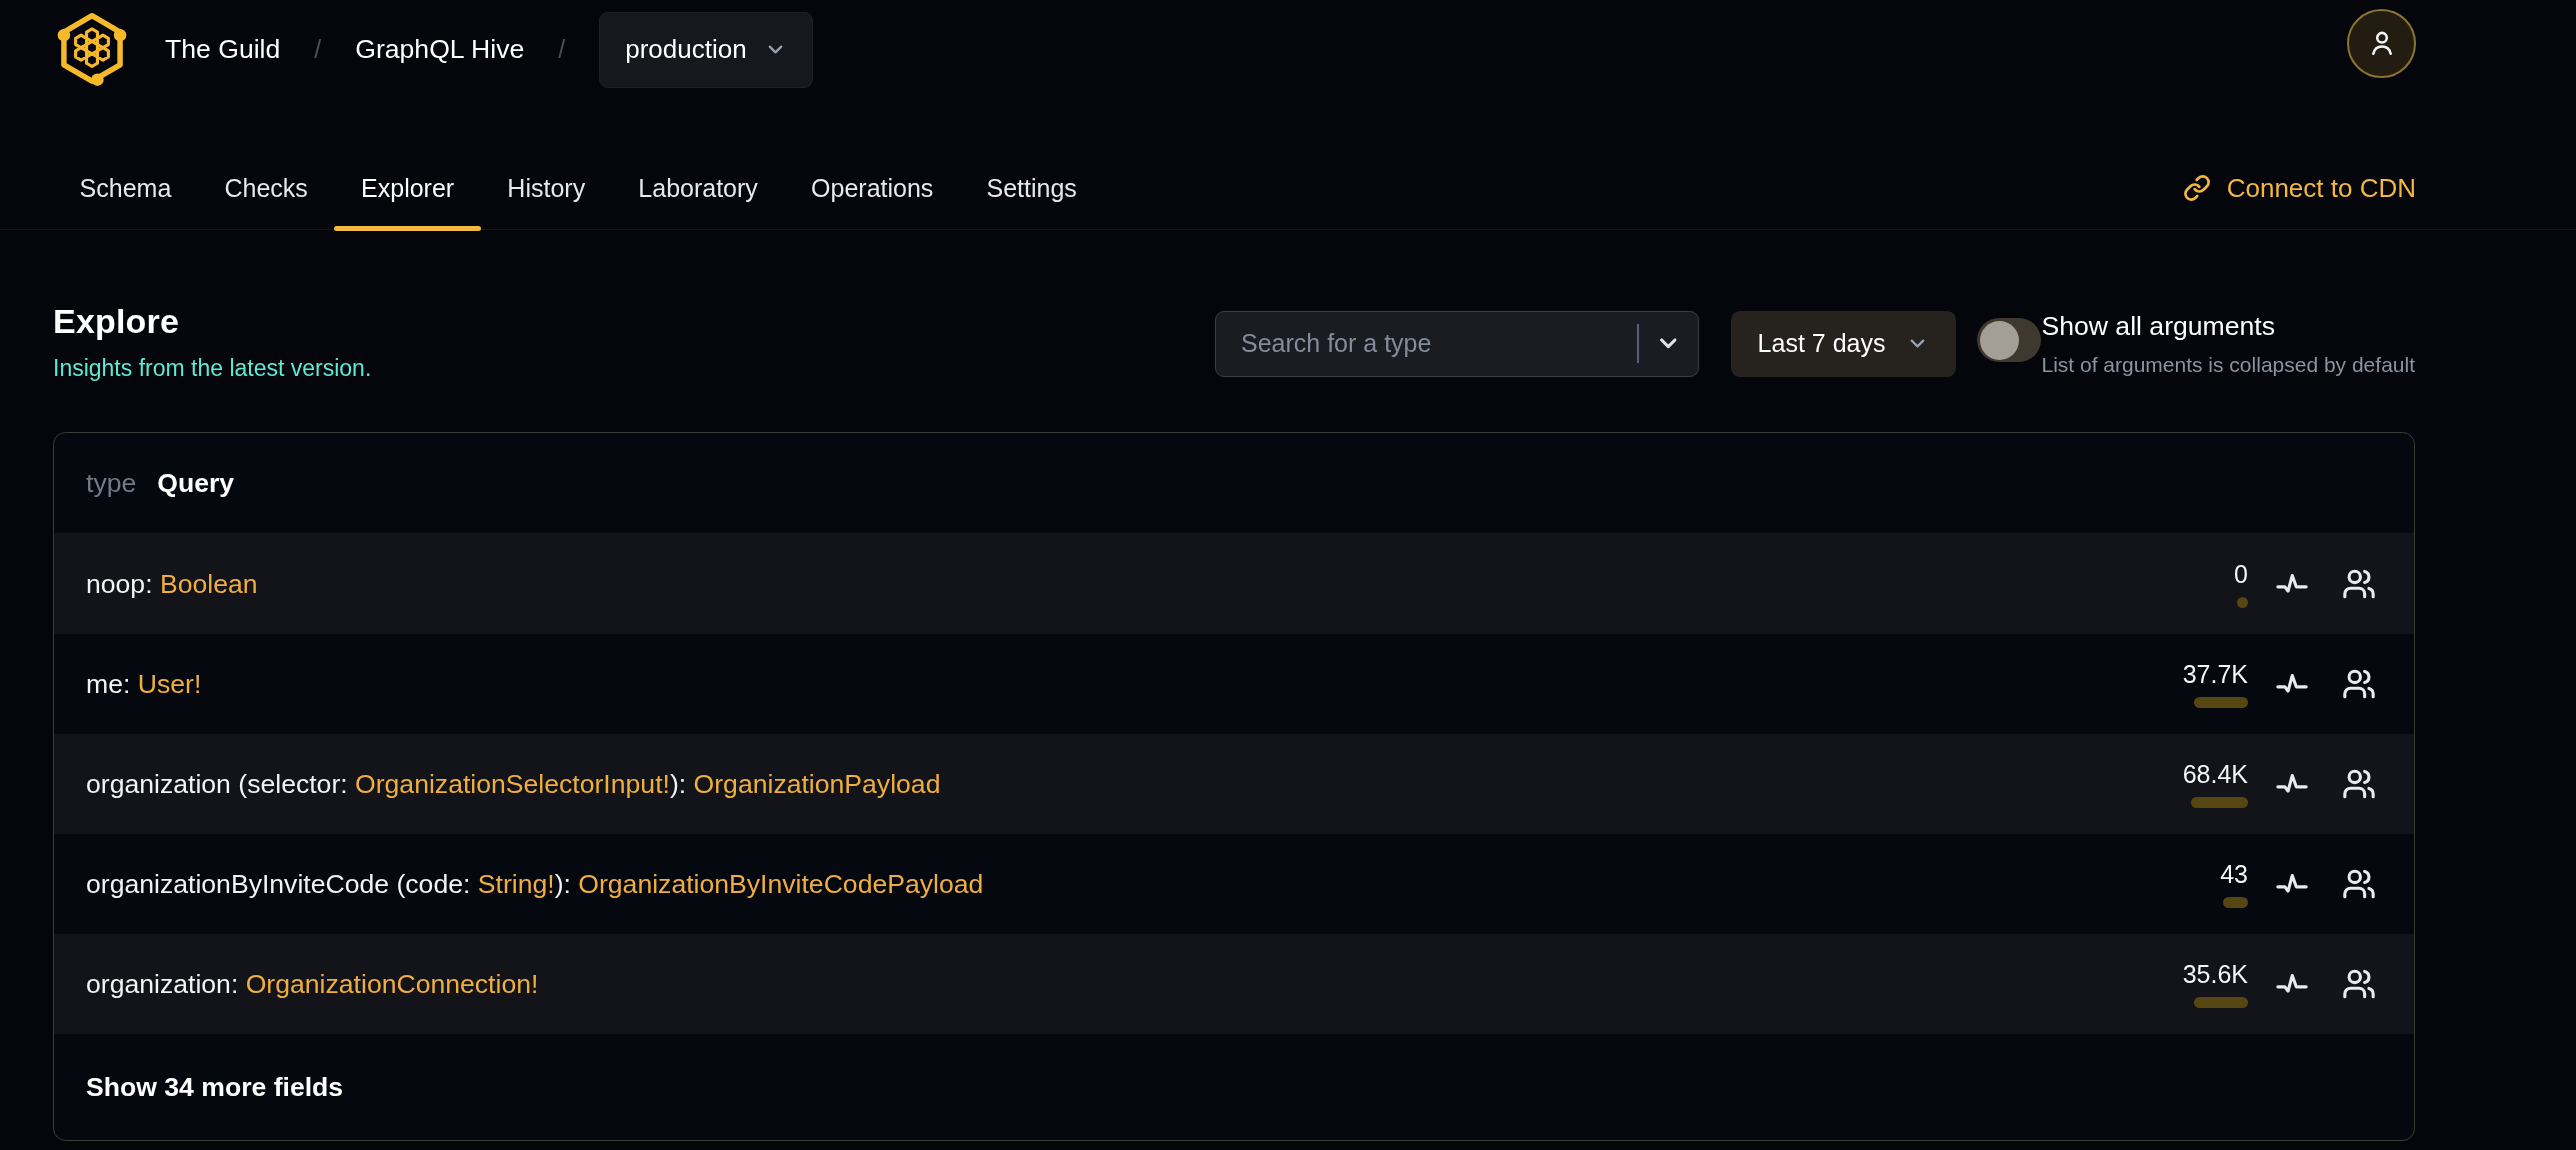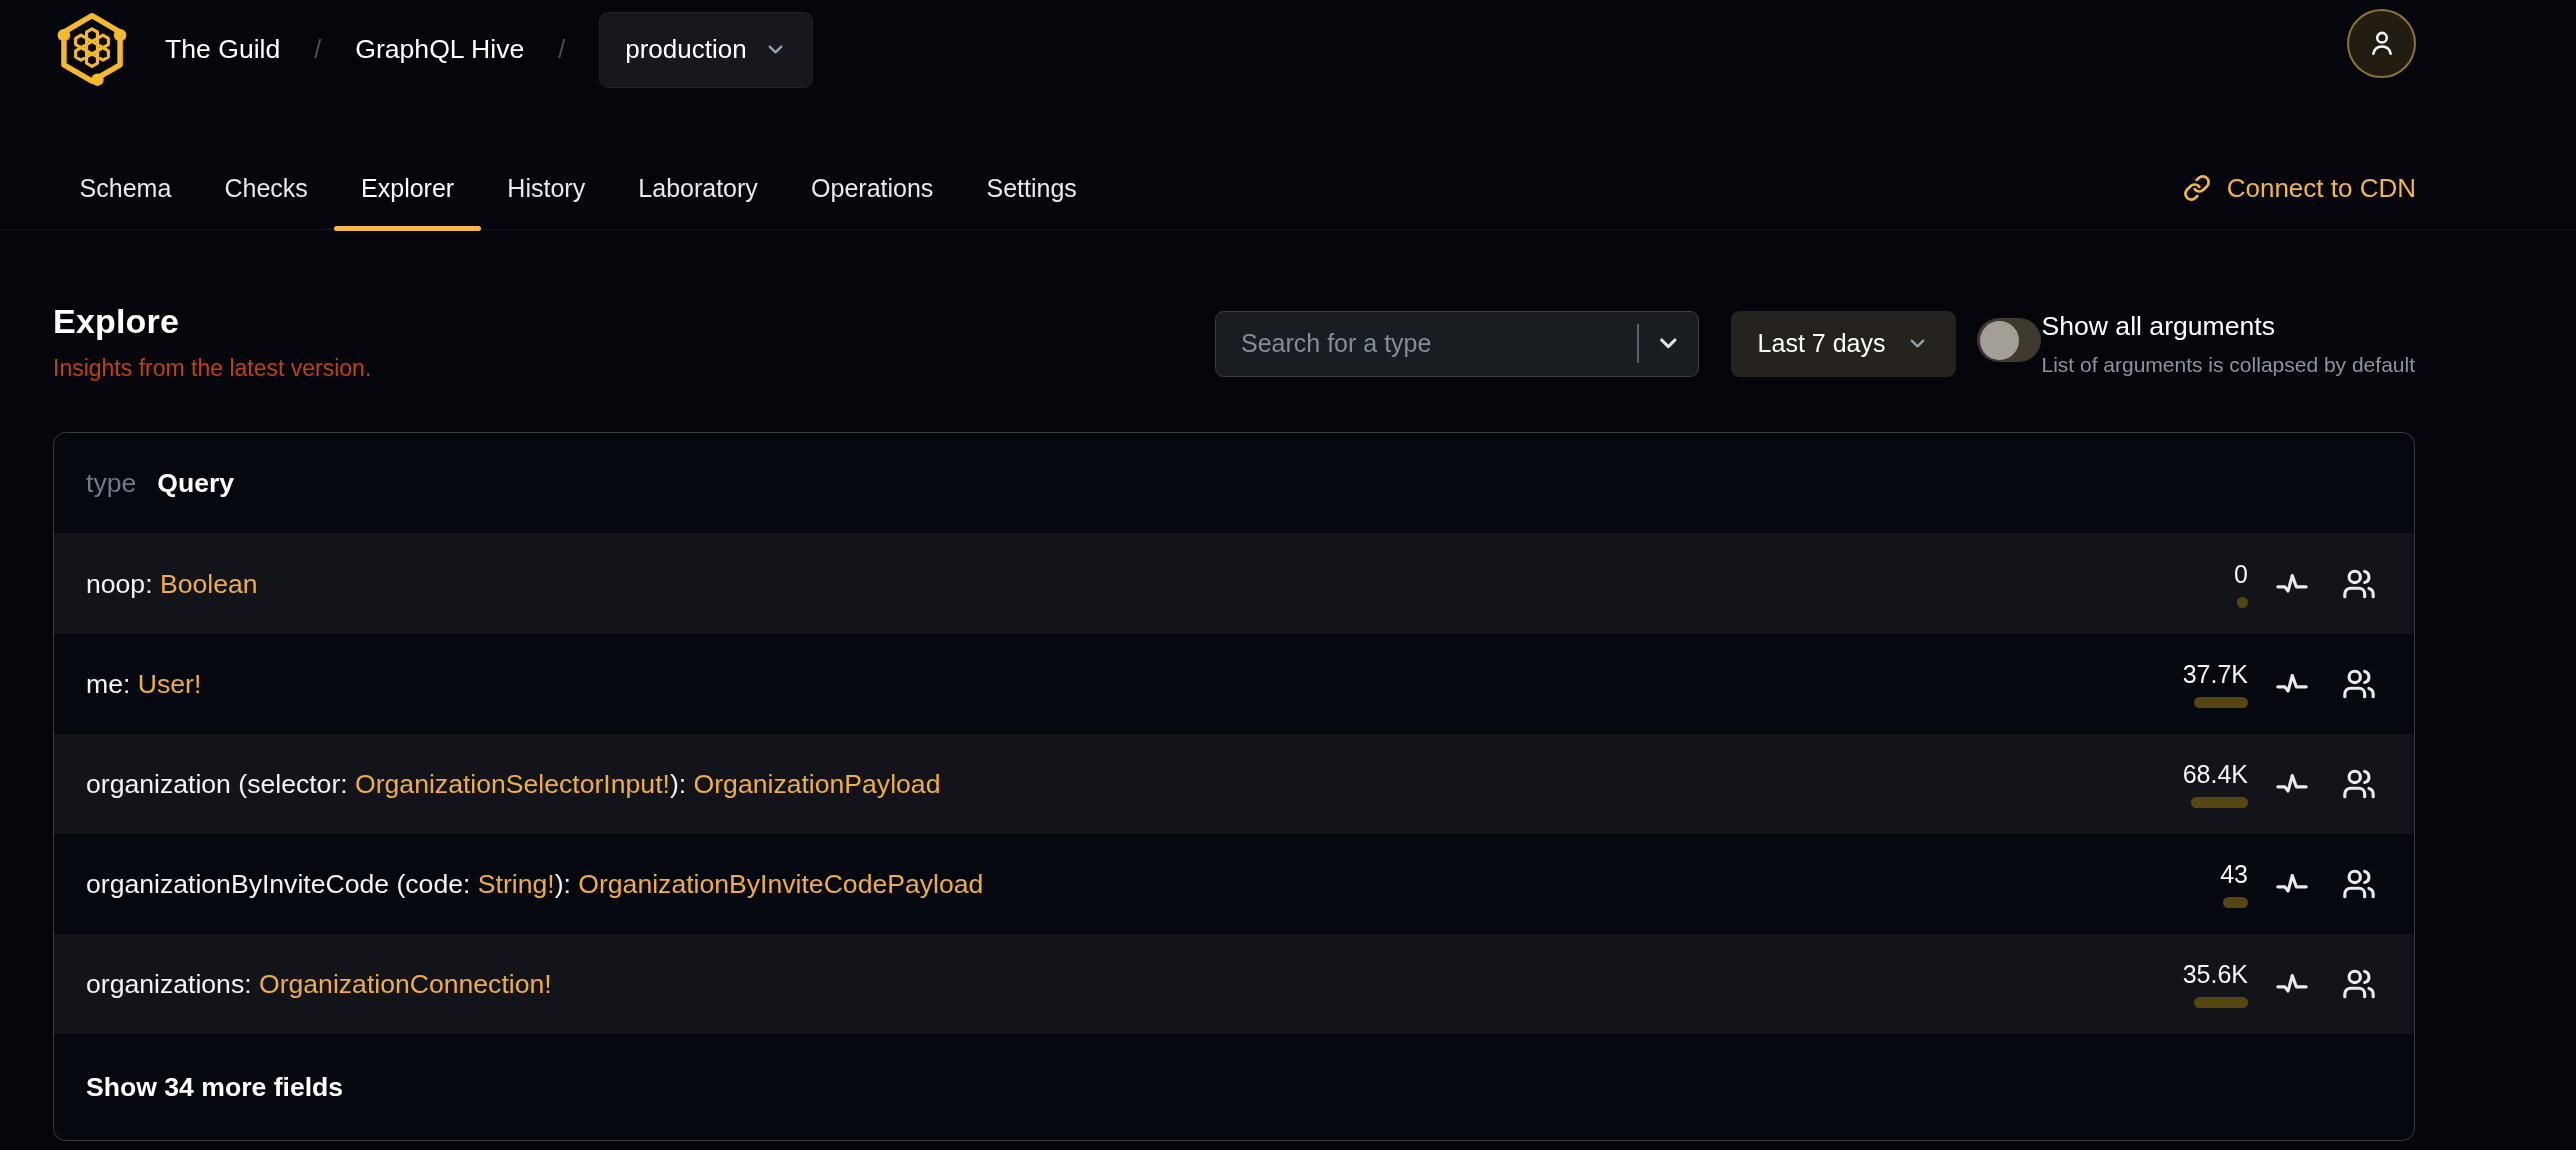--- a/index.html
+++ b/index.html
@@ -57,21 +57,21 @@
   .cdn-link {
     display: flex; align-items: center; gap: 16px;
     color: var(--accent); font-size: 26px; cursor: pointer;
   }
   .cdn-link svg { width: 28px; height: 28px; stroke: var(--accent); fill: none; stroke-width: 2.3; stroke-linecap: round; stroke-linejoin: round; }
 
   
   .main { padding: 0 161px 0 53px; }
   .page-head { margin-top: 72px; display: flex; justify-content: space-between; align-items: center; }
   .page-title { font-size: 34px; font-weight: 700; color: #ffffff; letter-spacing: 0.2px; }
-  .page-sub { margin-top: 14px; font-size: 23px; color: #c2410c; }
+  .page-sub { margin-top: 14px; font-size: 23px; color: #5eead4; }
 
   .controls { display: flex; align-items: center; gap: 32px; margin-top: 3.5px; }
   .search-combo {
     width: 484px; height: 66px;
     background: #191c21; border: 1.8px solid #3a3e46; border-radius: 8.9px;
     display: flex; align-items: center; overflow: hidden;
   }
   .search-combo input {
     flex: 1; height: 100%; background: transparent; border: none; outline: none;
     padding: 0 17.7px 0 25px; font-size: 25px; color: #e7e9ed;
@@ -351,21 +351,21 @@
         <svg viewBox="0 0 24 24">
           <path d="M16 21v-2a4 4 0 0 0-4-4H6a4 4 0 0 0-4 4v2"></path>
           <circle cx="9" cy="7" r="4"></circle>
           <path d="M22 21v-2a4 4 0 0 0-3-3.87"></path>
           <path d="M16 3.13a4 4 0 0 1 0 7.75"></path>
         </svg>
       </button>
     </div>
   </div>
           <div class="field-row alt">
-    <div class="field-text"><span>organizations: </span><span class="type-ref">OrganizationConnection!</span></div>
+    <div class="field-text"><span>organization: </span><span class="type-ref">OrganizationConnection!</span></div>
     <div class="row-stats">
       <div class="stat-block">
         <span class="stat-value">35.6K</span>
         <span class="stat-bar" style="width: 54px;"><span class="fill" style="width: 10%;"></span></span>
       </div>
       <button class="row-icon-btn">
         <svg viewBox="0 0 24 24">
           <path d="M2 14 H7 L9.2 17 L12.2 6 L15 14 H22"></path>
         </svg>
       </button>

